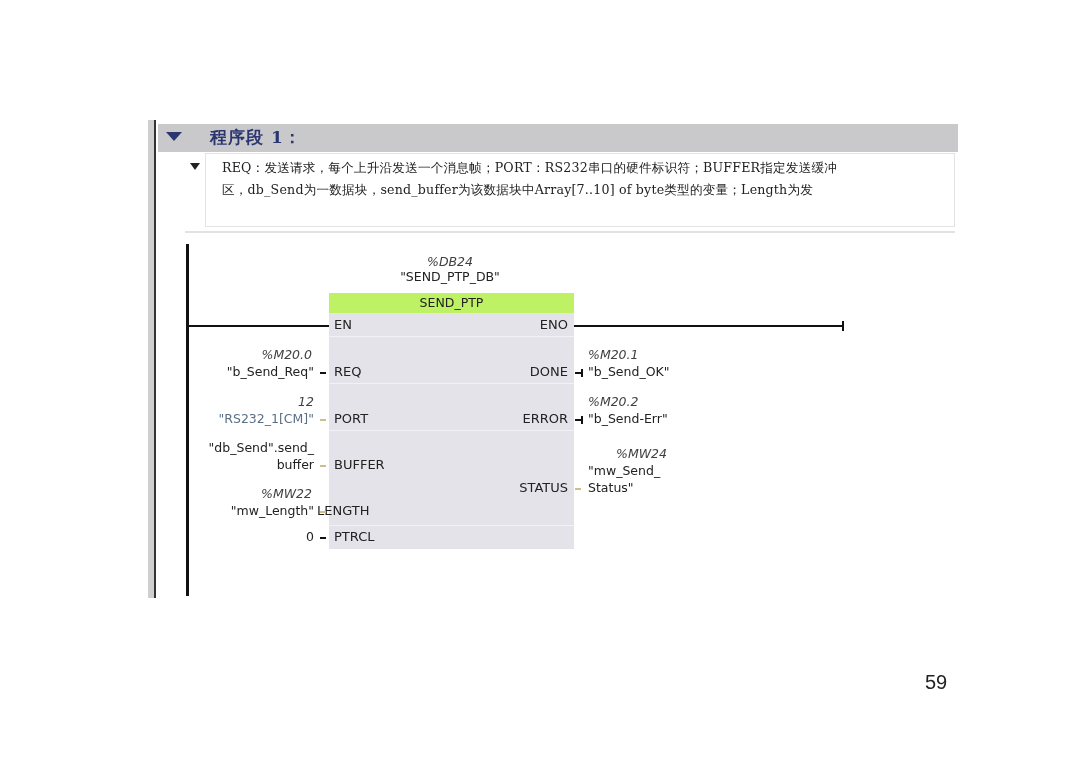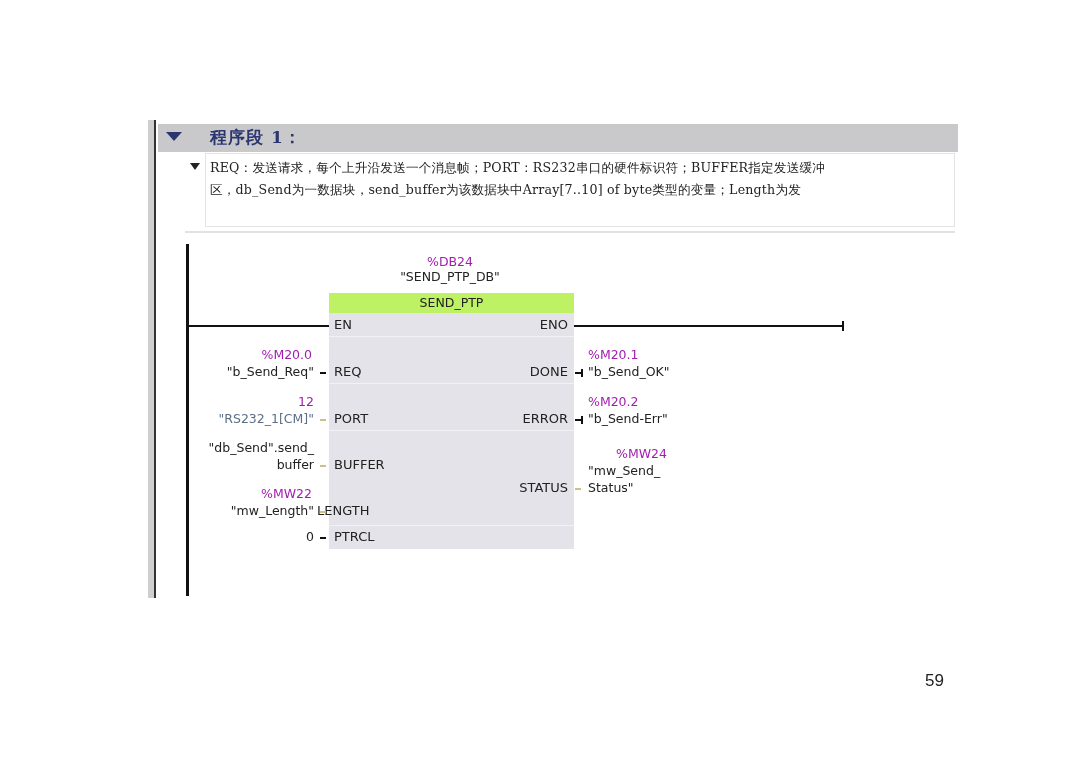--- a/index.html
+++ b/index.html
@@ -3,37 +3,37 @@
 <meta charset="utf-8">
 <style>
   html, body { margin:0; padding:0; }
   body { width:1080px; height:764px; background:#ffffff; position:relative; overflow:hidden;
          font-family:"DejaVu Sans", sans-serif; color:#222; }
   .abs { position:absolute; }
   .frame-left { left:148px; top:120px; width:8px; height:478px; background:#cfcfcf; border-right:2px solid #333; box-sizing:border-box; }
   .seg-header { left:158px; top:124px; width:800px; height:28px; background:#c9c9cb; }
   .seg-arrow { left:166px; top:132px; width:0; height:0; border-left:8px solid transparent; border-right:8px solid transparent; border-top:9px solid #2b3570; }
   .seg-title { left:210px; top:126px; font-size:17px; font-weight:bold; color:#2b3570; font-family:"DejaVu Serif", serif; letter-spacing:1px; }
-  .comment-box { left:205px; top:153px; width:750px; height:74px; background:#fff; border:1px solid #e3e3e3; box-sizing:border-box; padding:3px 4px; font-size:12.6px; line-height:21.5px; color:#222; font-family:"DejaVu Serif", serif; letter-spacing:0.2px; }
+  .comment-box { left:205px; top:153px; width:750px; height:74px; background:#fff; border:1px solid #e3e3e3; box-sizing:border-box; padding:3px 16px; font-size:12.6px; line-height:21.5px; color:#222; font-family:"DejaVu Serif", serif; letter-spacing:0.2px; }
   .comment-arrow { left:190px; top:163px; width:0; height:0; border-left:5px solid transparent; border-right:5px solid transparent; border-top:7px solid #222; }
   .sep-line { left:185px; top:231px; width:770px; height:2px; background:#e2e2e2; }
   .rail { left:186px; top:244px; width:3px; height:352px; background:#111; }
   .wire { height:2px; background:#111; }
-  .teal { color:#a21caf; }
+  .teal { color:#404040;font-style:italic; }
   .lbl { font-size:12.5px; white-space:nowrap; }
   .r { text-align:right; }
   .fb { left:329px; top:293px; width:245px; height:256px; background:#e4e3ea; }
   .fb-title { left:329px; top:293px; width:245px; height:20px; background:#bef264; text-align:center; font-size:12.5px; line-height:20px; }
   .fb-row-sep { left:329px; width:245px; height:1px; background:#f2f2f6; }
   .pin { font-size:13px; }
   .tick { width:6px; height:2px; background:#111; }
   .tick-y { width:6px; height:2px; background:#c9c08a; }
   .out-tick { width:7px; height:2px; background:#111; }
   .out-tick::after { content:""; position:absolute; right:-1px; top:-3px; width:2px; height:8px; background:#111; }
-  .page-num { left:925px; top:671px; font-size:17px; color:#222; font-family:"Liberation Sans", sans-serif; }
+  .page-num { left:925px; top:671px; font-size:20px; color:#222; font-family:"Liberation Sans", sans-serif; }
 </style>
 </head>
 <body>
 
 <div class="abs frame-left"></div>
 
 <div class="abs seg-header"></div>
 <div class="abs seg-arrow"></div>
 <div class="abs seg-title">程序段 1：</div>
 

